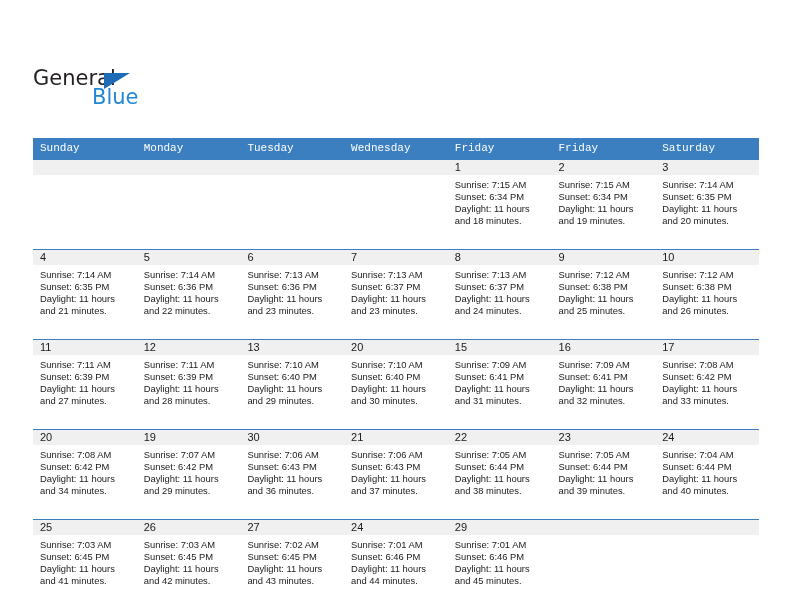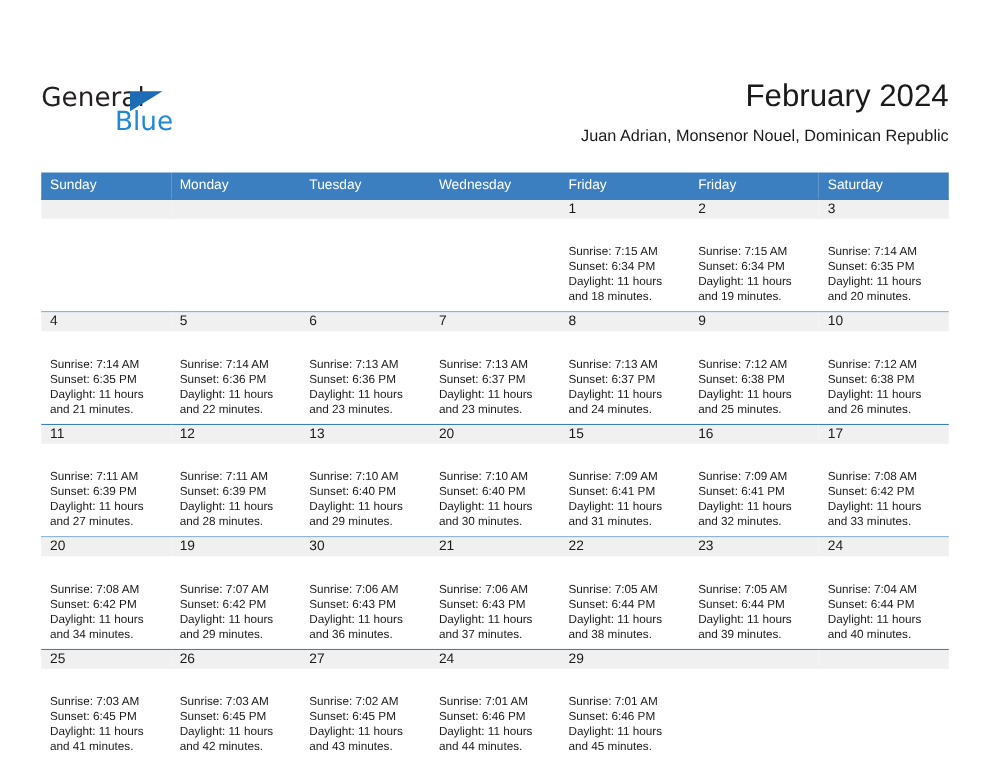--- a/index.html
+++ b/index.html
@@ -114,20 +114,21 @@
     vertical-align: top;
     padding: 0;
     border: none;
     width: 103.71px;
   }
   .week-row > td {
     border-top: 1px solid #3c7fc1;
   }
   .hdr-row > th {
     border: none;
+    font-family: Liberation Mono, monospace;
   }
   .daycell {
     height: 89px;
     box-sizing: border-box;
     background: #ffffff;
     position: relative;
   }
   .daycell.blank {
     background: #ffffff;
   }
@@ -137,21 +138,21 @@
     line-height: 15px;
     padding: 0 0 0 7px;
     font-size: 11px;
     color: #1a1a1a;
     box-sizing: border-box;
   }
   .daycell.blank .daynum-band {
     background: #f0f0f0;
   }
   .info {
-    padding: 20px 6px 0 7px;
+    padding: 4px 6px 0 7px;
     font-size: 9.4px;
     line-height: 12.1px;
     color: #1a1a1a;
   }
   .info .line {
     white-space: nowrap;
   }
 </style>
 </head>
 <body>
@@ -159,24 +160,20 @@
 <div class="page">
 
   <div class="header">
 
     <div class="brand">
       <span class="brand-general">General</span>
       <span class="brand-tri"></span>
       <span class="brand-blue">Blue</span>
     </div>
 
-    <div class="title-block">
-      <div class="cal-title">February 2024</div>
-      <div class="cal-subtitle">Juan Adrian, Monsenor Nouel, Dominican Republic</div>
-    </div>
 
   </div>
 
   <table class="calendar">
     <thead>
       <tr class="hdr-row">
         <th>Sunday</th>
         <th>Monday</th>
         <th>Tuesday</th>
         <th>Wednesday</th>

